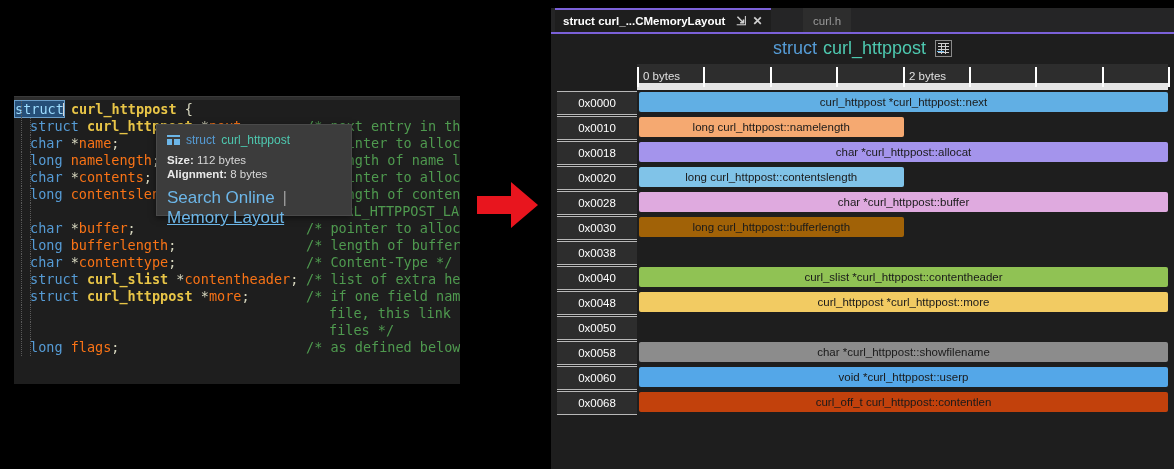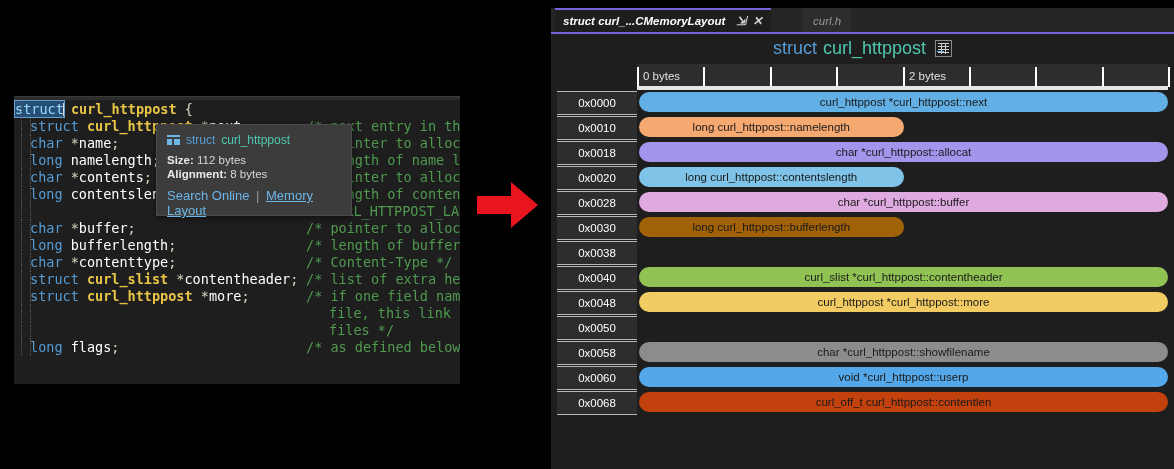--- a/index.html
+++ b/index.html
@@ -27,21 +27,21 @@
   #code-lines {
     position: absolute; left: 0; top: 4px; width: 446px;
     font-family: "DejaVu Sans Mono", monospace;
     font-size: 13.5px;
     line-height: 17px;
     white-space: pre;
   }
   .cl { height: 17px; position: relative; padding-left: 1px; }
   .tok-kw   { color: #569cd6; }
   .tok-type { color: #e8c547; font-weight: bold; }
-  .tok-id   { color: #ffffff; }
+  .tok-id   { color: #f97316; }
   .tok-op   { color: #d8d8c0; }
   .guide {
     position:absolute; top:0; width:1px; height:17px;
     border-left:1px dotted #5a5a5a;
   }
   .g0 { left: 7px; }
   .g1 { left: 16px; }
   .sel-struct {
     background:#264f78; outline:1px solid #6a9ec9; color:#9cdcfe;
   }
@@ -62,21 +62,21 @@
     font-size: 11.5px;
     color: #d8d8d8;
     z-index: 20;
     box-shadow: 0 2px 6px rgba(0,0,0,.5);
   }
   #tooltip .tt-head { display:flex; align-items:center; gap:6px; margin-bottom:7px; }
   #tooltip .tt-kw { color:#569cd6; font-size:12px; }
   #tooltip .tt-name { color:#4ec9b0; font-size:12px; }
   #tooltip .tt-row { margin-bottom:2px; font-size:11.5px; }
   #tooltip .tt-row b { color:#e8e8e8; }
-  #tooltip .tt-links { margin-top:8px; font-size:13px; }
+  #tooltip .tt-links { margin-top:8px; font-size:17px; }
   #tooltip .tt-link { color:#6cb6e8; cursor:pointer; }
   #tooltip .tt-link.u { text-decoration: underline; }
   #tooltip .tt-sep { color:#9a9a9a; margin:0 3px; }
   .layout-icon {
     width: 13px; height: 10px; position:relative; display:inline-block;
   }
   .layout-icon i {
     position:absolute; background:#6cb6e8; display:block;
   }
 
@@ -85,21 +85,21 @@
 
   
   #ml-panel {
     position: absolute; left: 551px; top: 8px;
     width: 623px; height: 461px;
     background: #1e1e1e;
   }
   #tabbar { position:relative; height: 24px; background:#252526; }
   .tab {
     position:absolute; top:0; height:24px; display:flex; align-items:center;
-    font-size: 11.5px; padding: 0 6px; font-style: italic;
+    font-size: 11.5px; padding: 0 6px;
   }
   #tab-active {
     left: 4px; background:#1e1e1e; color:#ffffff; font-weight:bold;
     border-top: 2px solid #7b61d9;
     height:24px;
     padding-left:8px;
   }
   #tab-active .tabtext { margin-right:8px; }
   .tab-btn { color:#cfcfcf; font-size:12px; padding:0 3px; cursor:pointer; }
   #tab-inactive {
@@ -121,41 +121,41 @@
   #grid-icon-box {
     width:17px; height:17px; border:1px solid #8a8a8a; position:relative;
     display:inline-block; margin-left:3px; cursor:pointer;
   }
   #grid-icon-box .gl { position:absolute; background:#cfcfcf; }
 
   
   #ruler {
     position:relative; height: 26px; background:#2d2d2d;
     margin-left: 86px; margin-right: 6px;
-    border-bottom:4px solid #e5e5e5;
+    border-bottom:7px solid #e5e5e5;
   }
   .tick { position:absolute; top:3px; width:2px; height:20px; background:#ffffff; }
   .tick-lbl { position:absolute; top:6px; font-size:11.5px; color:#e0e0e0; }
 
   
   #rows { position:relative; margin-top:0px; }
   .row { position:relative; height:25px; display:flex; align-items:center; }
   .addr {
     width: 80px; min-width:80px; margin-left:6px;
     background:#2d2d2d;
     height: 24px;
     display:flex; align-items:center; justify-content:center;
     font-size: 11.5px; color:#ffffff;
     border-top: 1px solid #b8b8b8;
     border-bottom: 1px solid #b8b8b8;
   }
   .barwrap { position:relative; flex:1; height:25px; margin-left:2px; margin-right:6px; }
   .bar {
     position:absolute; left:0; top:2px; height:20px;
-    border-radius: 10px;
+    border-radius: 2px;
     display:flex; align-items:center; justify-content:center;
     font-size: 11.5px; color:#1a1a1a;
     cursor:pointer;
     overflow:hidden;
     white-space:nowrap;
   }
 </style>
 </head>
 <body>
 

